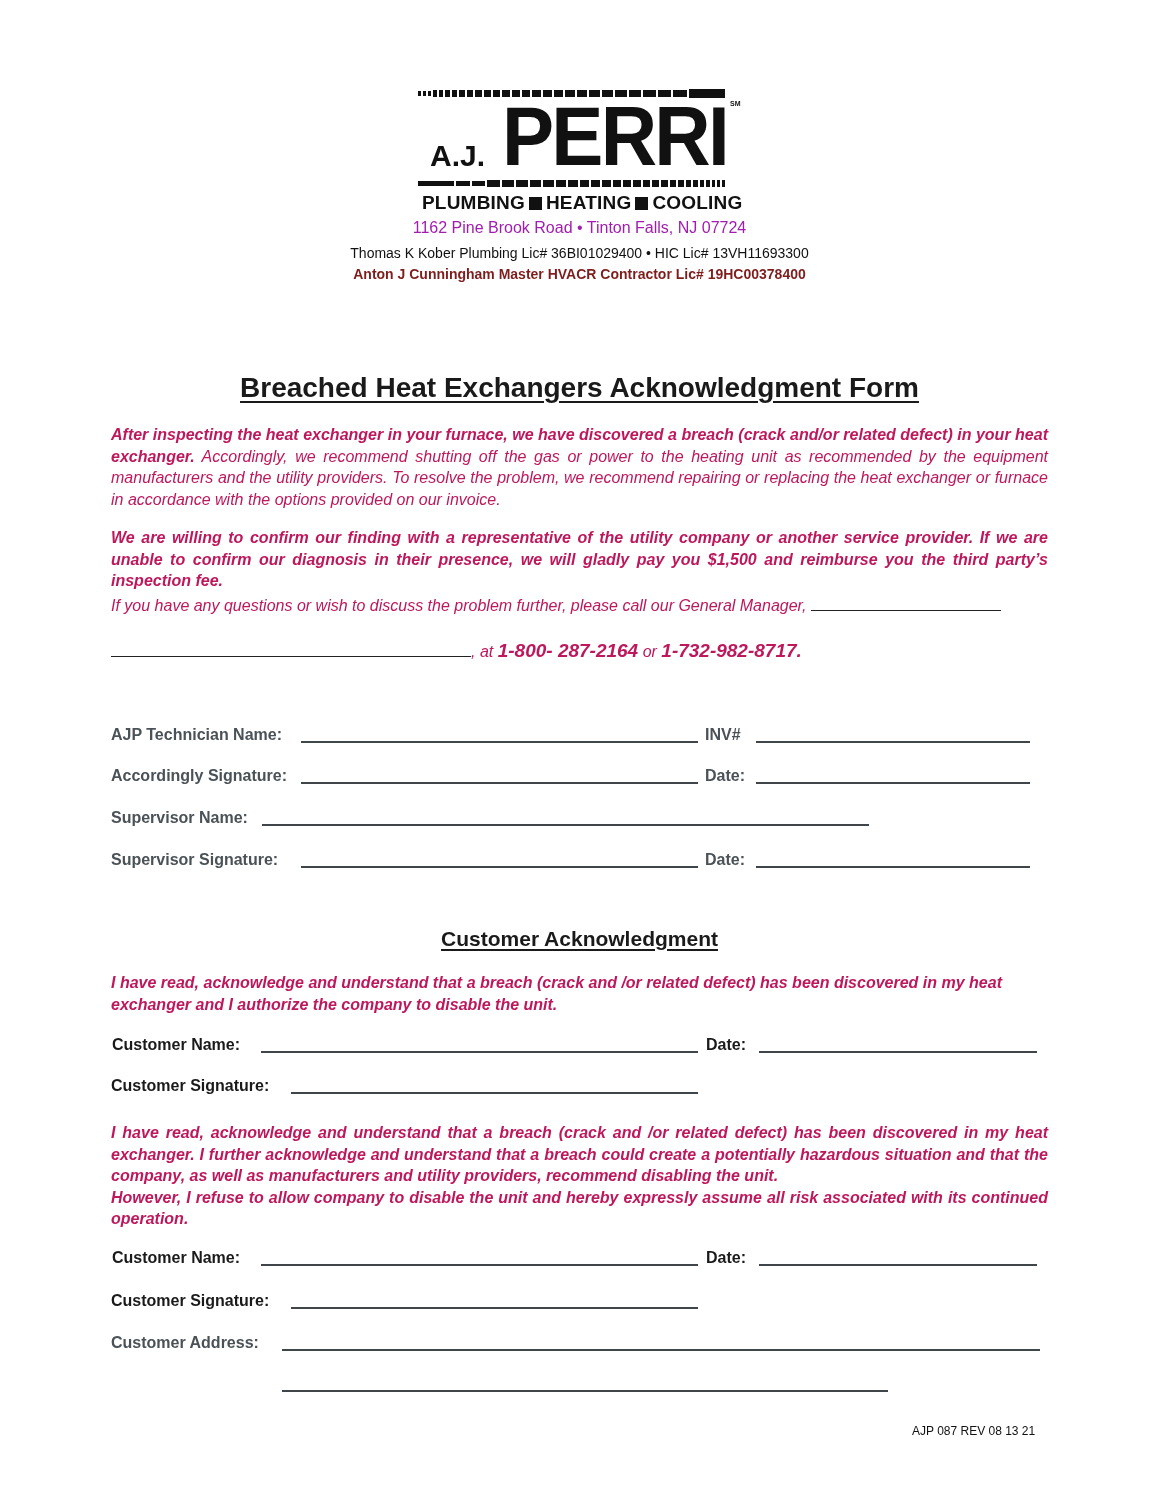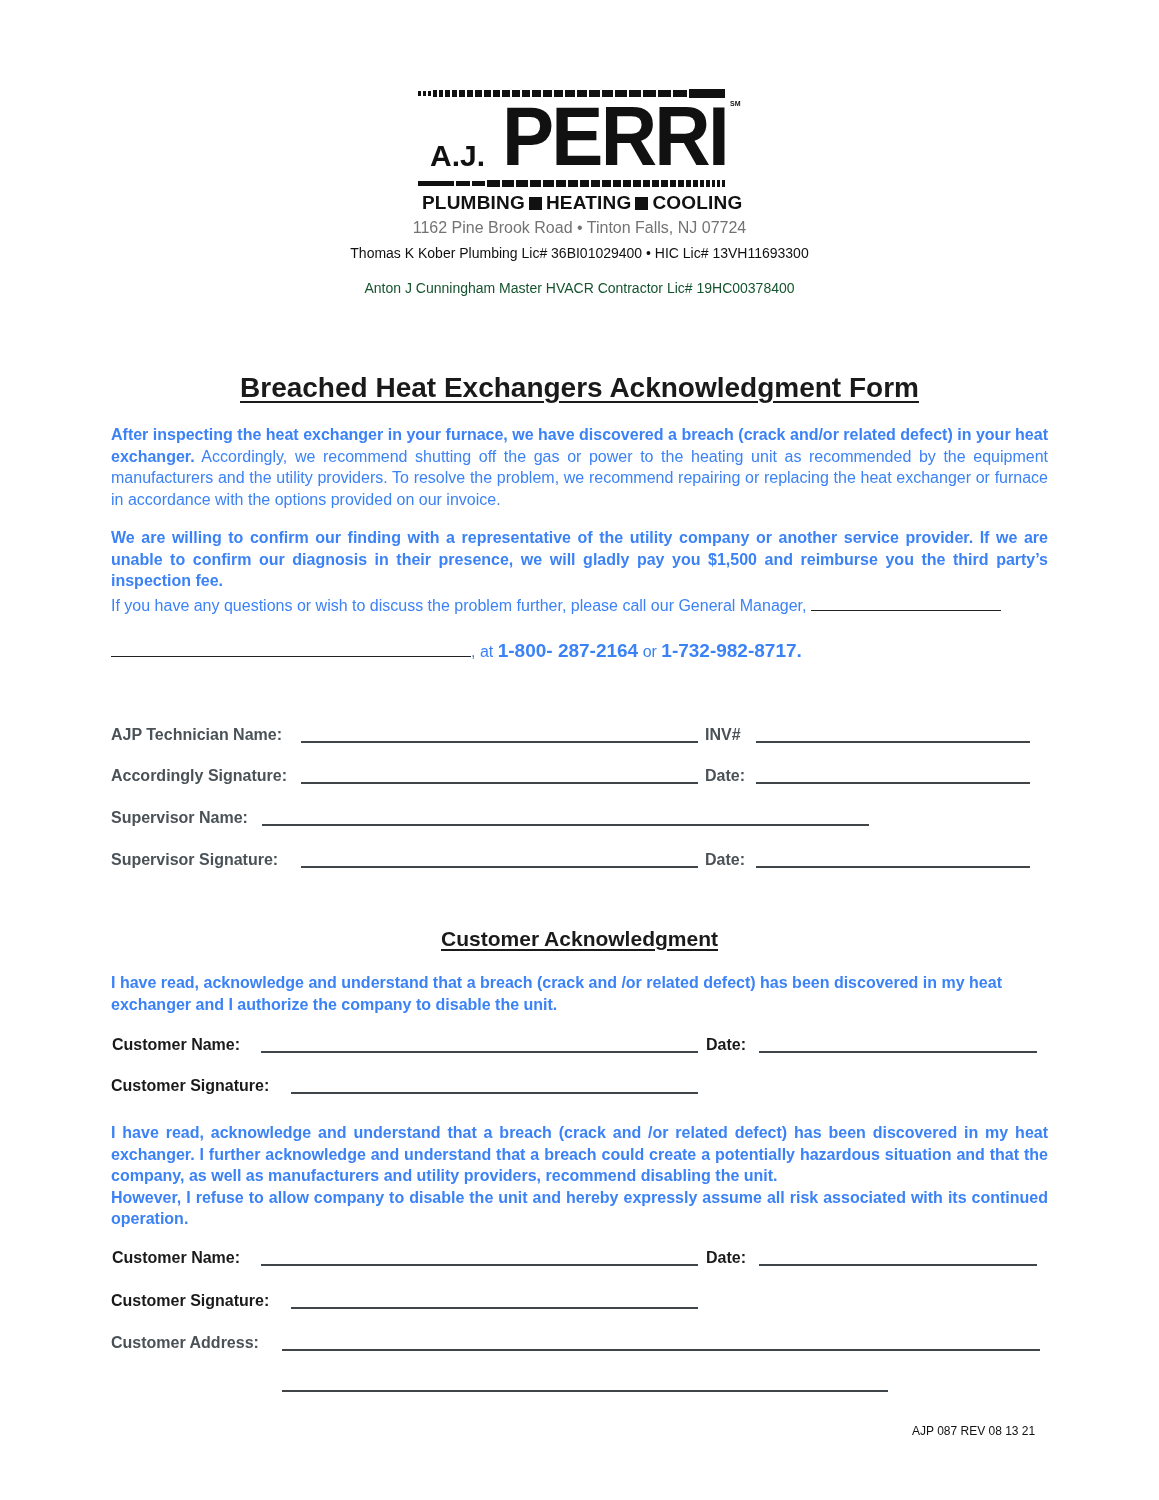--- a/index.html
+++ b/index.html
@@ -13,27 +13,27 @@
   .bar-row span { display: block; background: #111; }
   #bar-top { top: 2px; width: 322px; }
   #bar-bottom { top: 92px; width: 322px; }
   #logo-aj { position: absolute; left: 12px; top: 53px; font-size: 30px; font-weight: bold; letter-spacing: 0px; color: #111; }
   #logo-perri { position: absolute; left: 84px; top: 8px; font-size: 84px; font-weight: bold; line-height: 84px; letter-spacing: -3px; color: #111; transform: scaleX(0.93); transform-origin: left top; }
   #logo-sm { position: absolute; left: 312px; top: 14px; font-size: 7px; font-weight: bold; color: #111; }
   #logo-services { position: absolute; left: 4px; top: 106px; font-size: 19px; font-weight: bold; color: #111; white-space: nowrap; letter-spacing: 0.2px; }
   .sq { display: inline-block; width: 13px; height: 13px; background: #111; margin: 0 4px; vertical-align: -1px; }
 
   .center { left: 0; width: 1159px; text-align: center; }
-  #address { top: 219px; font-size: 16px; color: #737373; text-align: center; }
+  #address { top: 219px; font-size: 16px; color: #a21caf; text-align: center; }
   #lic1 { top: 245px; font-size: 14px; color: #111; }
-  #lic2 { top: 280px; font-size: 14px; color: #14532d; }
+  #lic2 { top: 266px; font-size: 14px; color: #7f1d1d; font-weight: bold; }
 
   #title { top: 340px; font-size: 28px; font-weight: bold; text-decoration: underline; text-underline-offset: 4px; color: #1a1a1a; margin-top: 32px; }
 
-  .para { left: 111px; width: 937px; font-size: 16px; line-height: 21.5px; text-align: justify; color: #3b82f6; }
+  .para { left: 111px; width: 937px; font-size: 16px; line-height: 21.5px; text-align: justify; color: #be185d; font-style: italic; }
   .b { font-weight: bold; }
   #p1 { top: 424px; }
   #p2 { top: 527px; font-weight: bold; }
   #p3 { top: 595px; }
   #p3-line { display: inline-block; width: 190px; border-bottom: 1.5px solid #222; height: 14px; vertical-align: baseline; }
   #p4 { top: 640px; font-size: 16px; }
   #p4-line { display: inline-block; width: 360px; border-bottom: 1.5px solid #222; height: 14px; }
   .phone { font-weight: bold; font-size: 19px; }
 
   .field-label { position: absolute; font-size: 16px; font-weight: bold; white-space: nowrap; }

